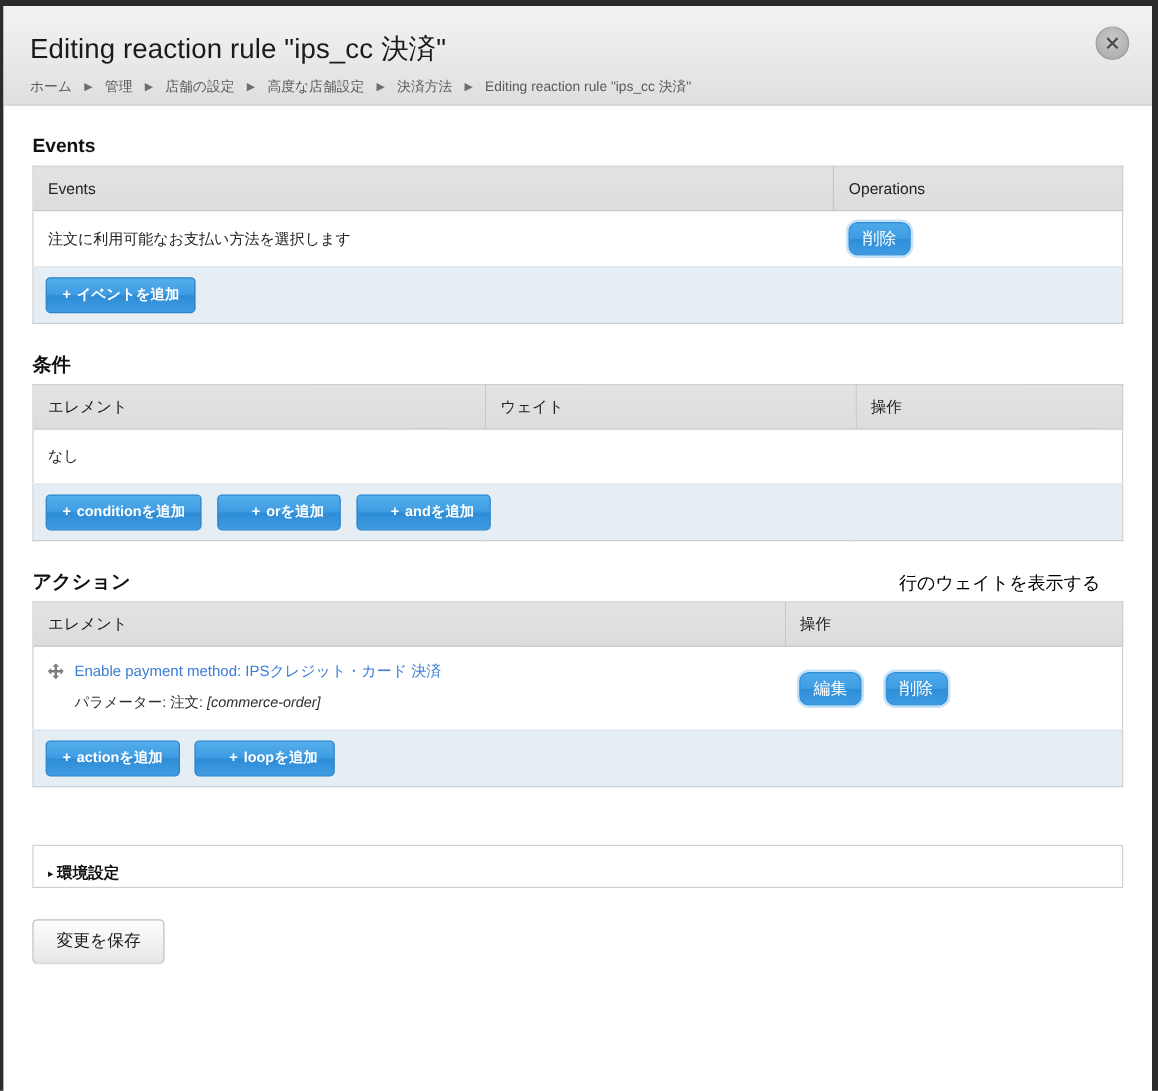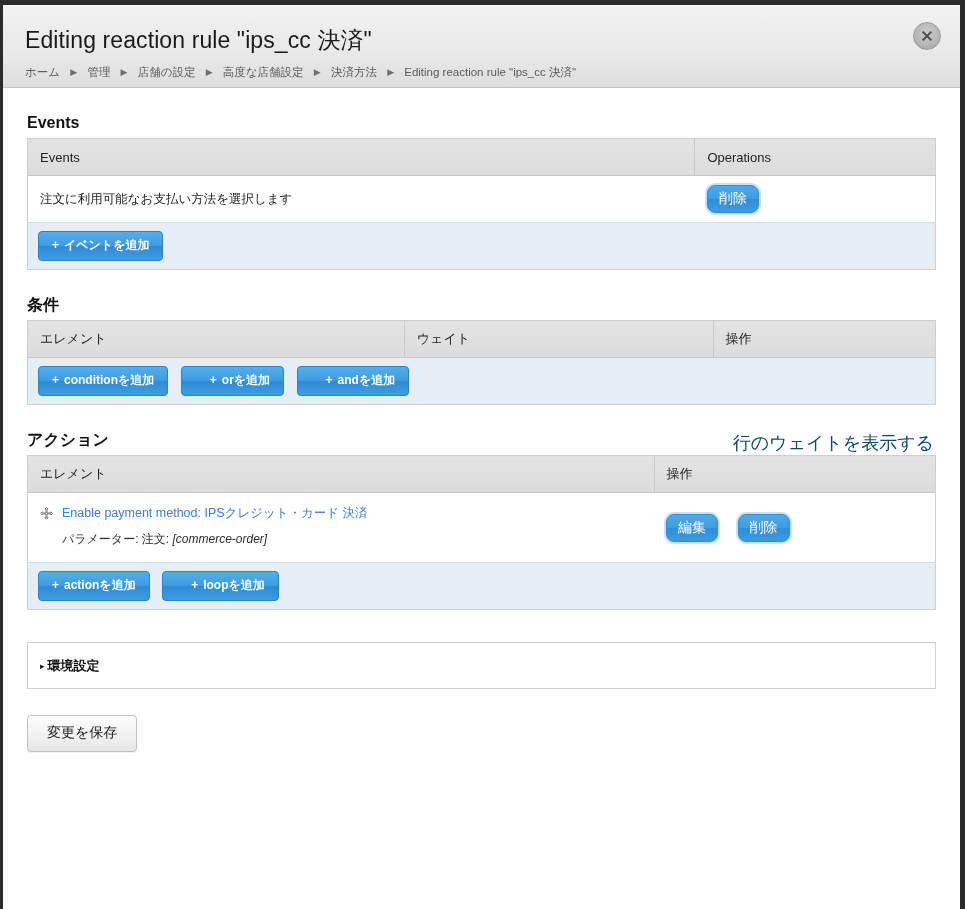--- a/index.html
+++ b/index.html
@@ -113,24 +113,24 @@
     margin-top: 24px;
   }
   .section-title {
     font-size: 16px;
     font-weight: bold;
     color: #111;
     line-height: 22px;
   }
   .section-link {
     position: absolute;
-    right: 2px;
+    right: 19px;
     top: 2px;
-    font-size: 18px;
-    color: #0c4a6e;
+    font-size: 15px;
+    color: #000000;
     text-decoration: none;
     cursor: pointer;
   }
 
   
   table.grid {
     width: 100%;
     border-collapse: collapse;
     border: 1px solid #cfcfcf;
     background: #fff;
@@ -220,24 +220,24 @@
     margin-top: 6px;
     margin-left: 22px;
     font-size: 12px;
     color: #2b2b2b;
   }
   .action-params .pk { font-style: normal; }
   .action-params .pv { font-style: italic; }
 
   
   .settings-box {
-    margin-top: 32px;
+    margin-top: 48px;
     border: 1px solid #d0d0d0;
     background: #fff;
-    height: 47px;
+    height: 36px;
     box-sizing: border-box;
     padding: 14px 12px;
   }
   .settings-summary {
     font-size: 13px;
     font-weight: bold;
     color: #111;
     cursor: pointer;
     display: inline-block;
   }
@@ -341,20 +341,23 @@
             <col style="width:24.5%">
           </colgroup>
         <thead>
           <tr>
             <th>エレメント</th>
             <th>ウェイト</th>
             <th>操作</th>
           </tr>
         </thead>
         <tbody>
+          <tr class="first-row">
+            <td colspan="3" style="padding:14px 12px;">なし</td>
+          </tr>
           <tr class="footer-row">
             <td colspan="3">
               <a class="btn-add" href="#"><span class="plus">+</span><span>conditionを追加</span></a>
               <a class="btn-add" href="#"><span class="plus">+</span><span>orを追加</span></a>
               <a class="btn-add" href="#"><span class="plus">+</span><span>andを追加</span></a>
             </td>
           </tr>
         </tbody>
       </table>
     </div>

